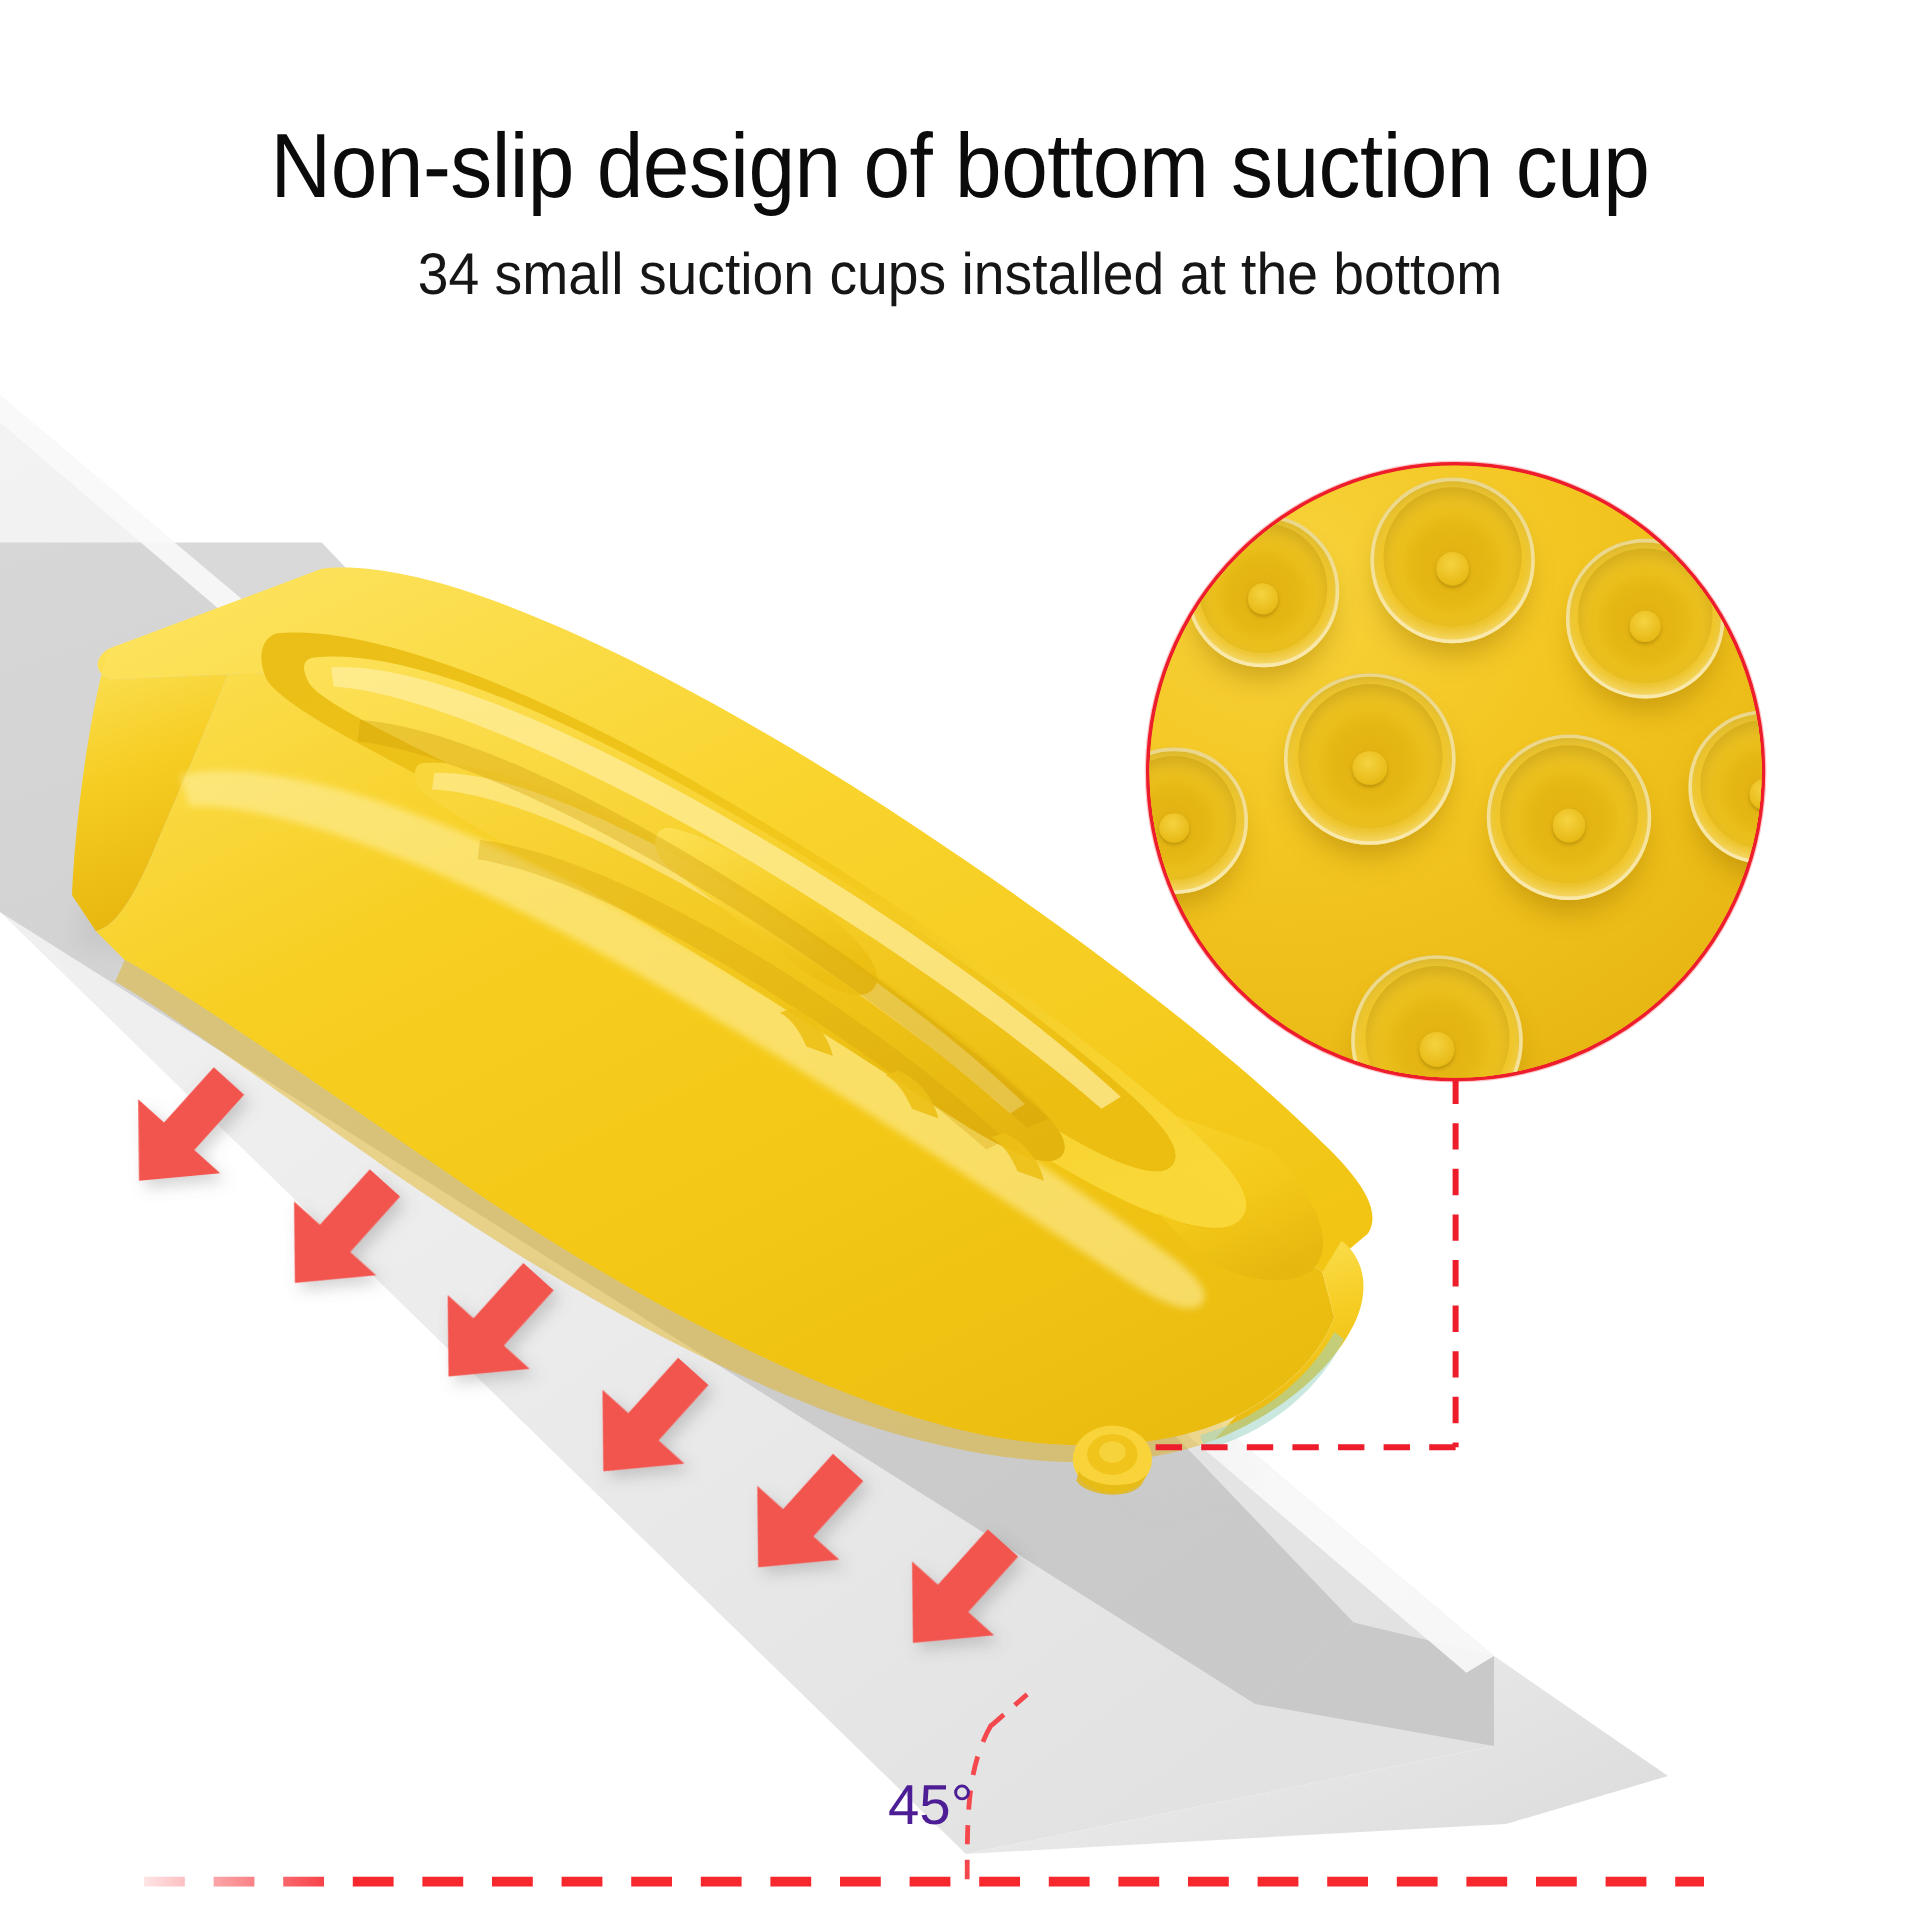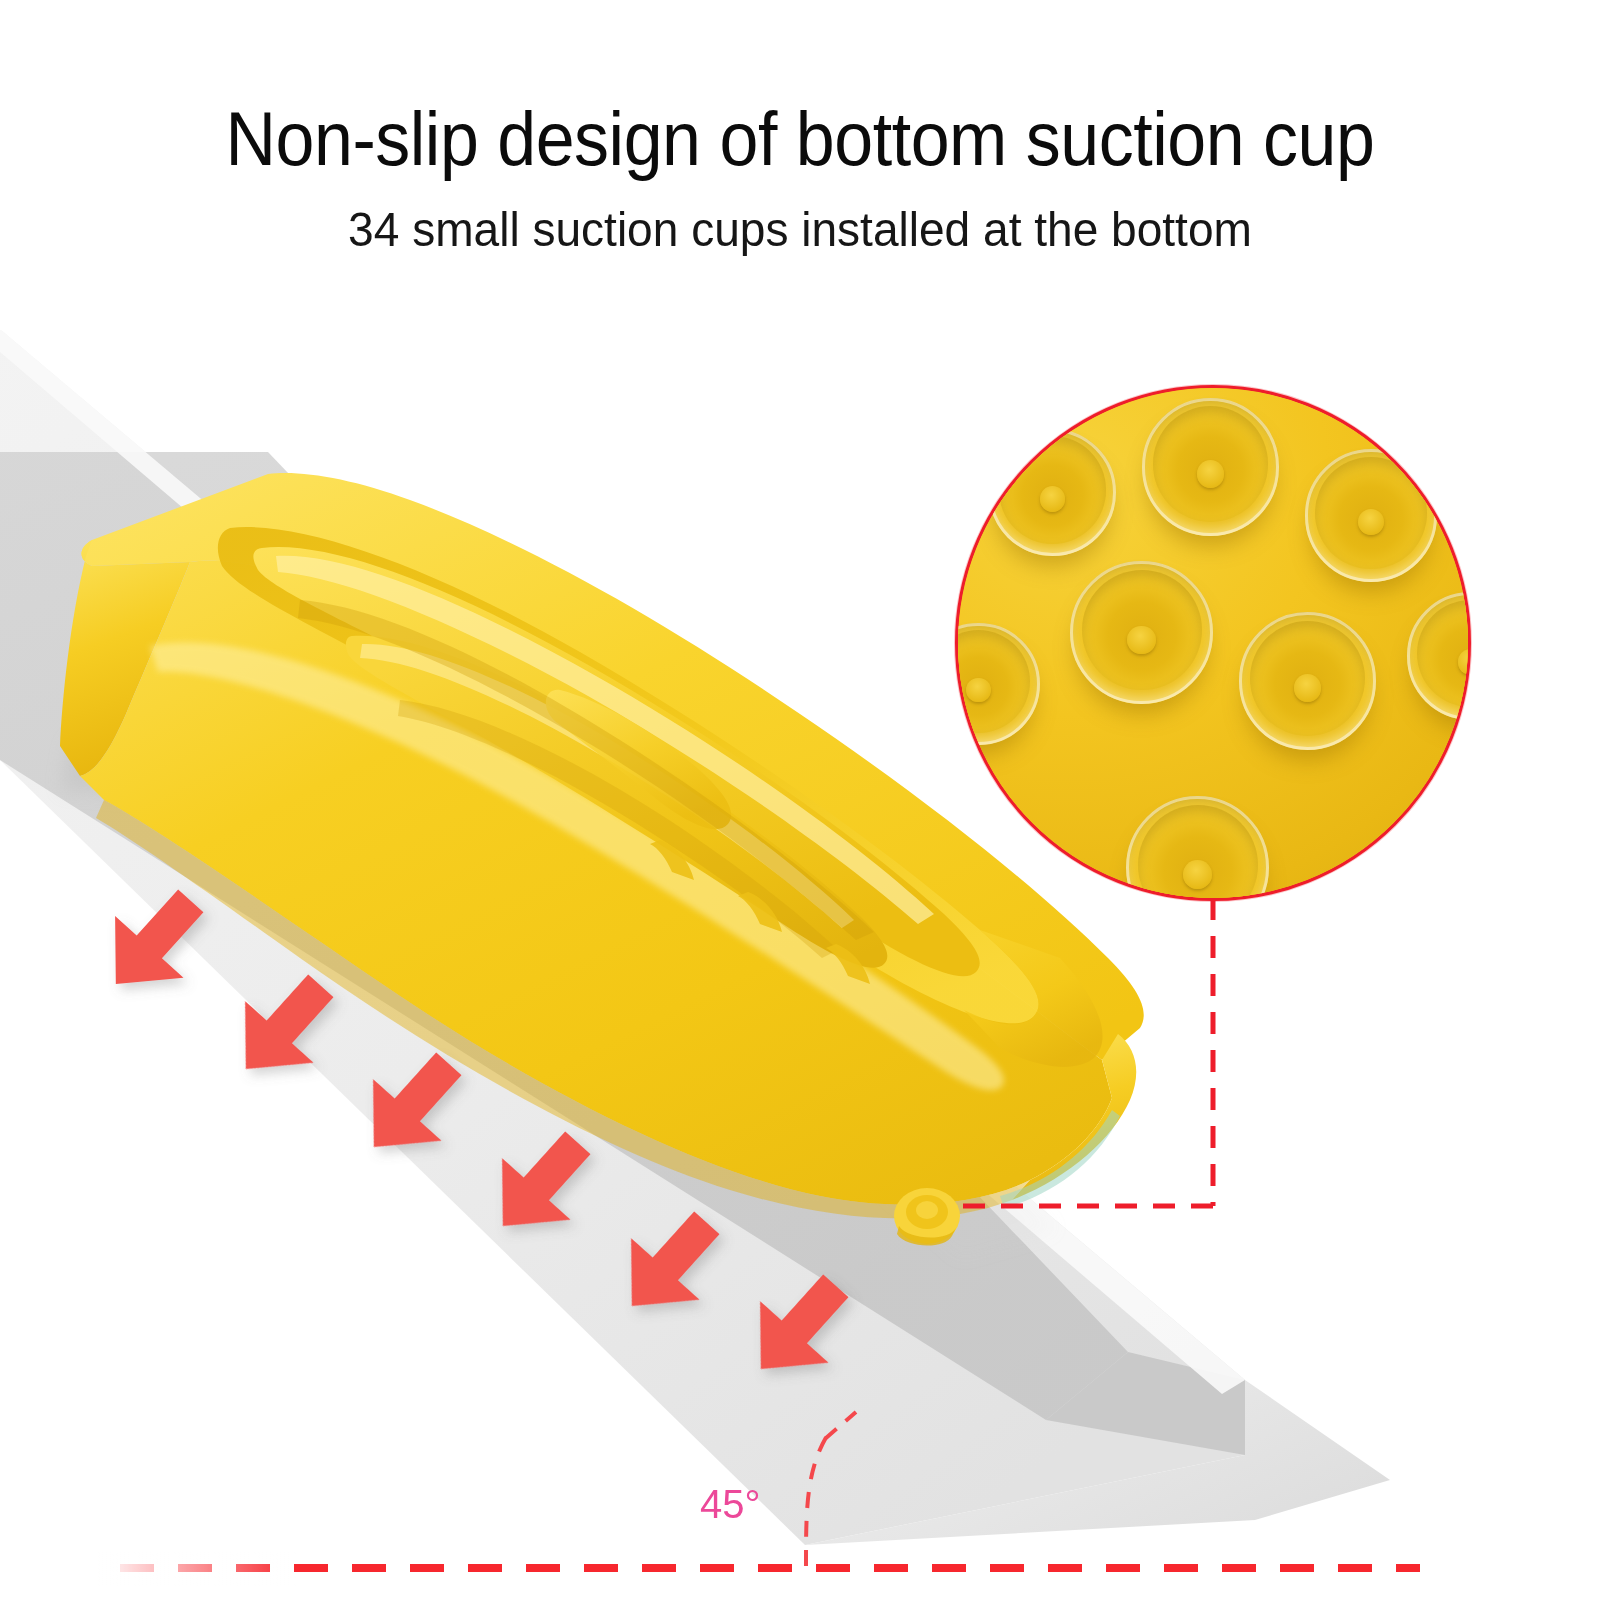--- a/index.html
+++ b/index.html
@@ -103,24 +103,24 @@
   .cup-rim{
     position:absolute; inset:0;
     border-radius:50%;
     border:3px solid rgba(255,255,255,.45);
     pointer-events:none;
   }
 
   
   .angle-label{
     position:absolute;
-    left:700px; top:1478px;
-    font-size:40px;
+    left:740px; top:1478px;
+    font-size:47px;
     line-height:52px;
-    color:#ec4899;
+    color:#4c1d95;
     font-weight:400;
     letter-spacing:0px;
     white-space:nowrap;
   }
 </style>
 </head>
 <body>
 
 <div id="stage">
 

